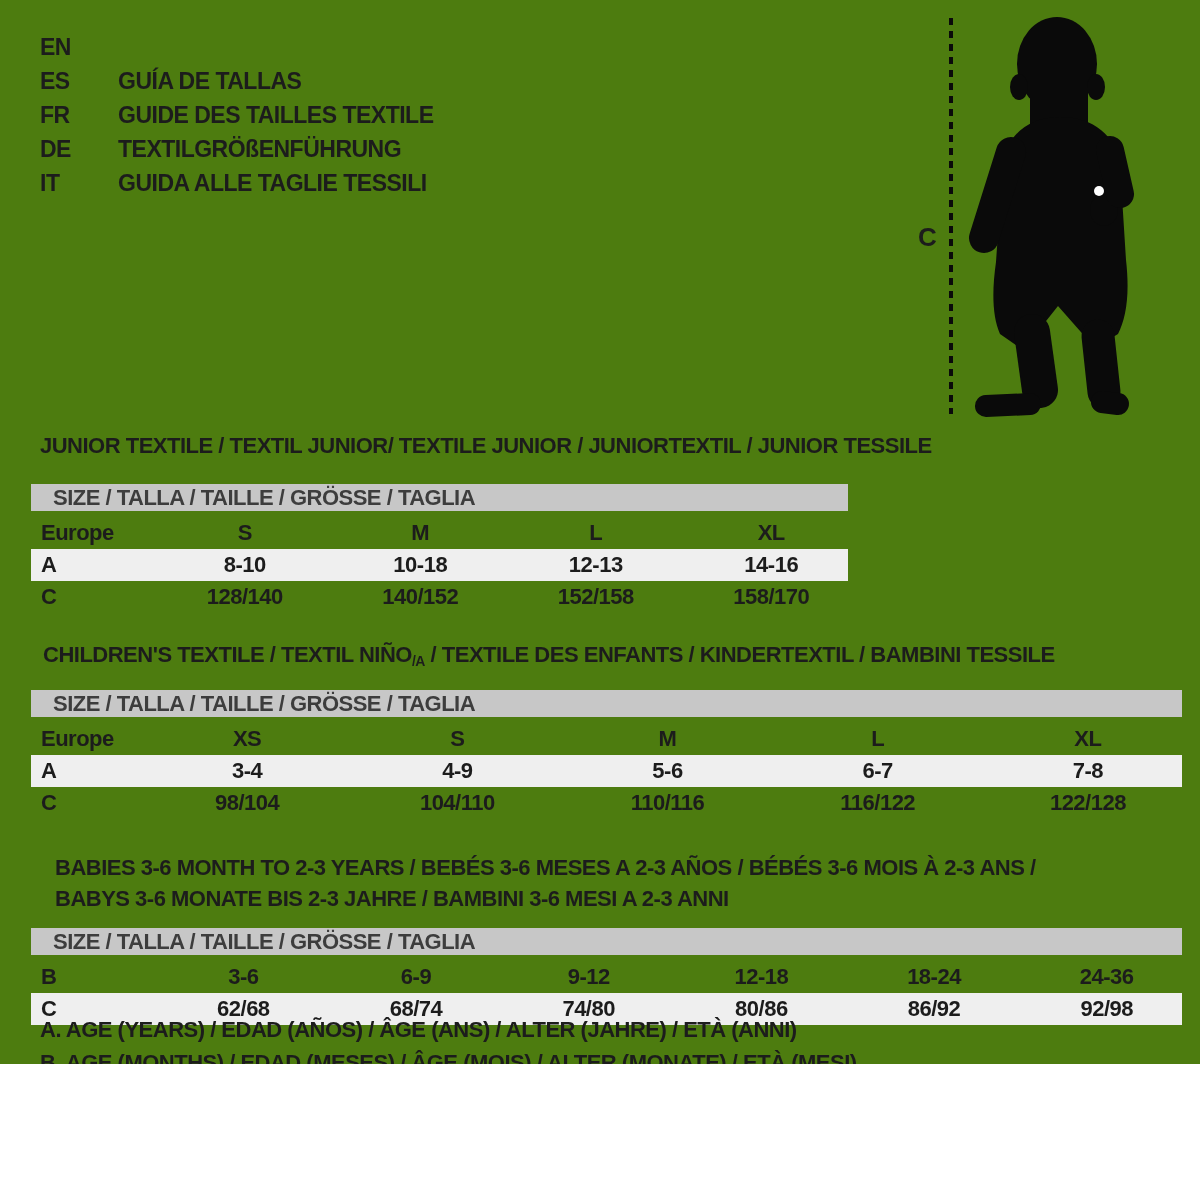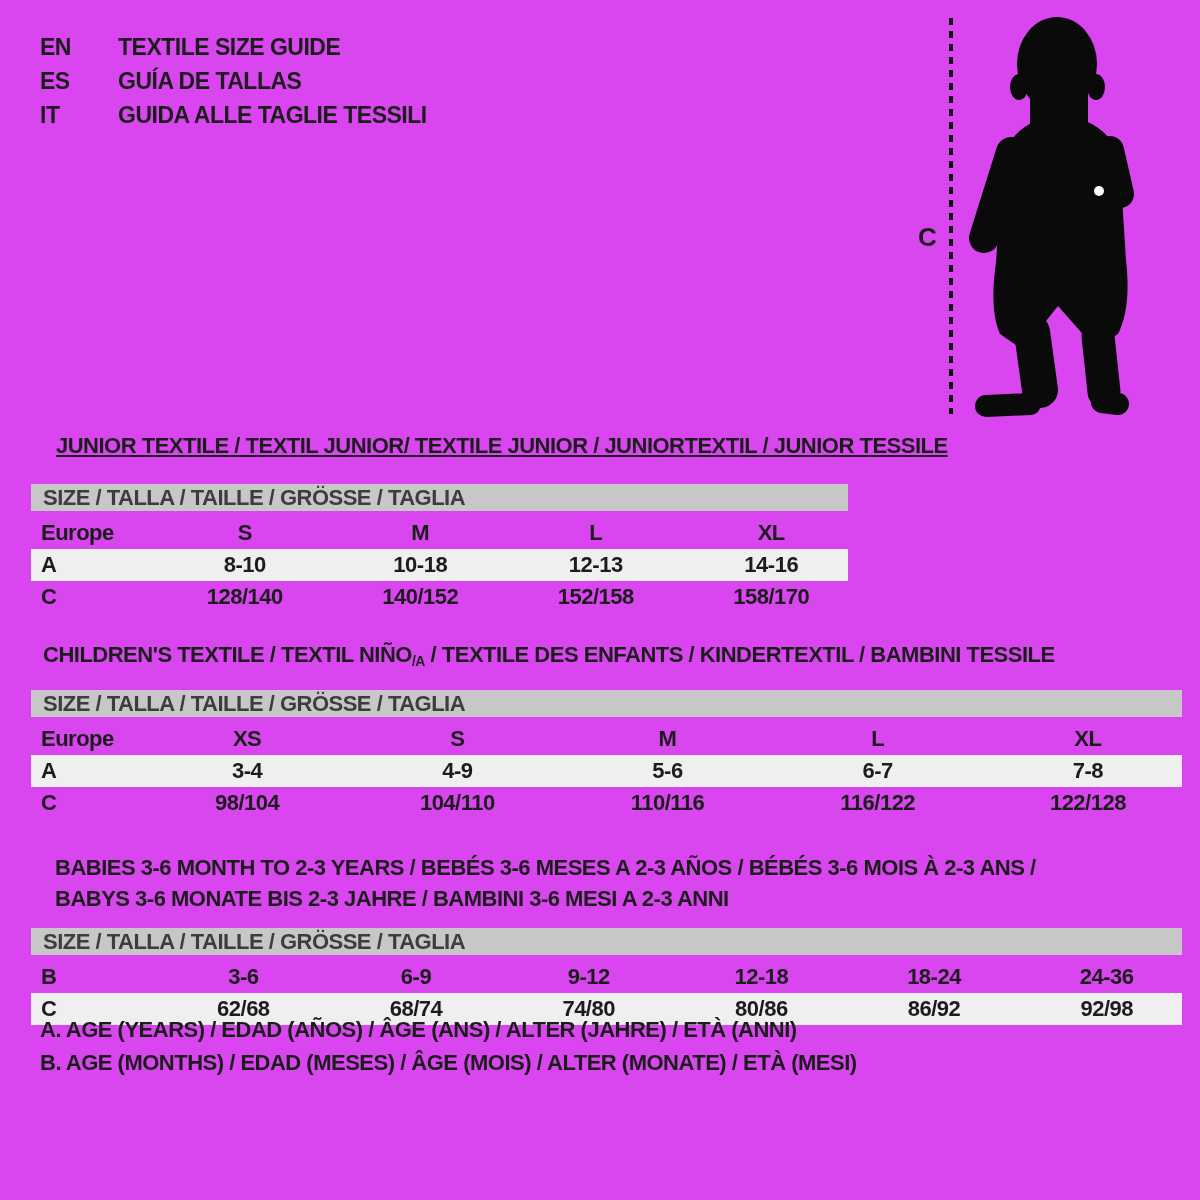--- a/index.html
+++ b/index.html
@@ -1,40 +1,40 @@
 <!DOCTYPE html>
 <html><head>
 <meta charset="utf-8">
 <style>
   html,body { margin:0; padding:0; }
   .page {
     position:relative;
-    width:1200px; height:1200px;
-    background:#d946ef;
+    width:1200px; height:1064px;
+    background:#4d7c0f;
     font-family:"Liberation Sans","DejaVu Sans",sans-serif;
     font-weight:700;
     color:#1c1c1c;
     letter-spacing:-0.5px;
     overflow:hidden;
   }
   
   .lang-list { position:absolute; left:40px; top:30px; }
   .lang-row { display:flex; height:34px; align-items:center; font-size:23px; }
   .lang-code { width:78px; }
   
   .figure { position:absolute; left:880px; top:0; }
   
   .sec-heading { position:absolute; font-size:22px; white-space:nowrap; }
   .hsub { font-size:14px; position:relative; top:4px; letter-spacing:-0.5px; }
   .two-line { line-height:31px; }
   
   .size-table { position:absolute; }
   .size-bar {
     background:#c7c7c7; height:27px; line-height:28px;
-    padding-left:12px; font-size:22px; color:#3d3d3d;
+    padding-left:22px; font-size:22px; color:#3d3d3d;
     margin-bottom:6px;
   }
   .trow { display:flex; height:32px; align-items:center; font-size:22px;gap:22px; }
   .trow.shaded { background:#efefef; }
   .lbl { padding-left:10px; text-align:left; flex:none; }
   .w-junior .lbl { width:105px; }
   .w-kids  .lbl { width:90px; }
   .w-baby  .lbl { width:105px; }
   .val { flex:1; text-align:center; }
   
@@ -42,25 +42,32 @@
   .legend-line { height:33px; line-height:33px; font-size:22px; white-space:nowrap; }
 </style>
 </head>
 <body>
 
 <div class="page">
 
   <div class="lang-list">
     <div class="lang-row">
       <span class="lang-code">EN</span>
-      <span class="lang-label">TEXTILE SIZE GUIDE</span>
     </div>
     <div class="lang-row">
       <span class="lang-code">ES</span>
       <span class="lang-label">GUÍA DE TALLAS</span>
+    </div>
+    <div class="lang-row">
+      <span class="lang-code">FR</span>
+      <span class="lang-label">GUIDE DES TAILLES TEXTILE</span>
+    </div>
+    <div class="lang-row">
+      <span class="lang-code">DE</span>
+      <span class="lang-label">TEXTILGRÖßENFÜHRUNG</span>
     </div>
     <div class="lang-row">
       <span class="lang-code">IT</span>
       <span class="lang-label">GUIDA ALLE TAGLIE TESSILI</span>
     </div>
   </div>
 
   <div class="figure">
     <svg width="320" height="440" viewBox="0 0 320 440">
       <g fill="#0a0a0a">
@@ -78,21 +85,21 @@
         <line x1="218" y1="336" x2="224" y2="392" stroke-width="33"></line>
         <line x1="150" y1="404" x2="106" y2="406" stroke-width="22"></line>
         <line x1="222" y1="402" x2="238" y2="404" stroke-width="22"></line>
       </g>
       <circle cx="219" cy="191" r="5" fill="#fefefe"></circle>
       <line x1="71" y1="18" x2="71" y2="414" stroke="#0a0a0a" stroke-width="4" stroke-dasharray="7 6"></line>
       <text x="38" y="246" font-size="26" font-weight="bold" fill="#1c1c1c">C</text>
     </svg>
   </div>
 
-  <div class="sec-heading" style="left:56px; top:433px;text-decoration:underline;">JUNIOR TEXTILE / TEXTIL JUNIOR/ TEXTILE JUNIOR / JUNIORTEXTIL / JUNIOR TESSILE</div>
+  <div class="sec-heading" style="left:40px; top:433px;">JUNIOR TEXTILE / TEXTIL JUNIOR/ TEXTILE JUNIOR / JUNIORTEXTIL / JUNIOR TESSILE</div>
   <div class="size-table w-junior" style="left:31px; top:484px; width:817px;">
     <div class="size-bar">SIZE / TALLA / TAILLE / GRÖSSE / TAGLIA</div>
     <div class="trow">
       <span class="lbl">Europe</span>
       <span class="val">S</span>
       <span class="val">M</span>
       <span class="val">L</span>
       <span class="val">XL</span>
     </div>
     <div class="trow shaded">

